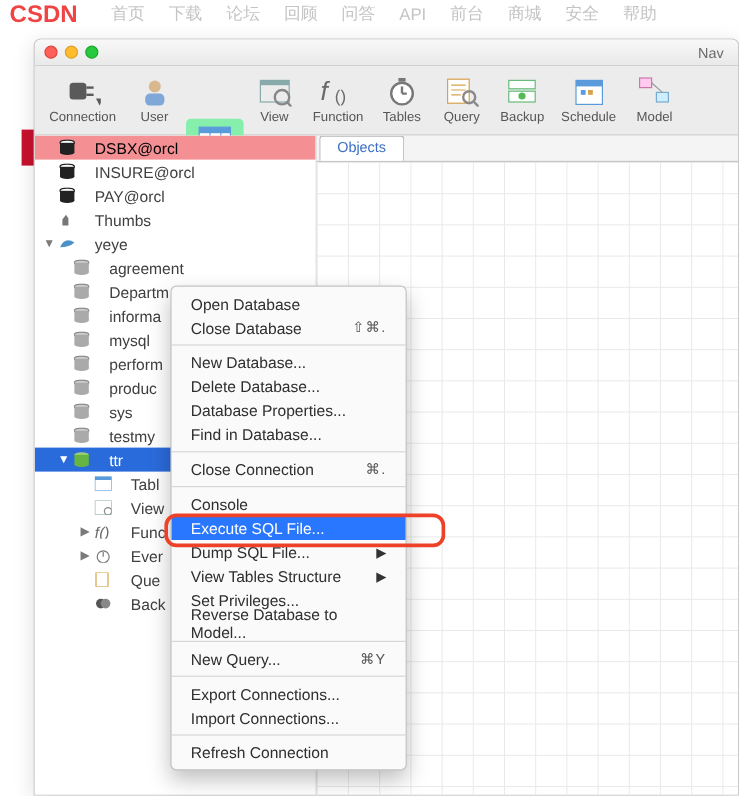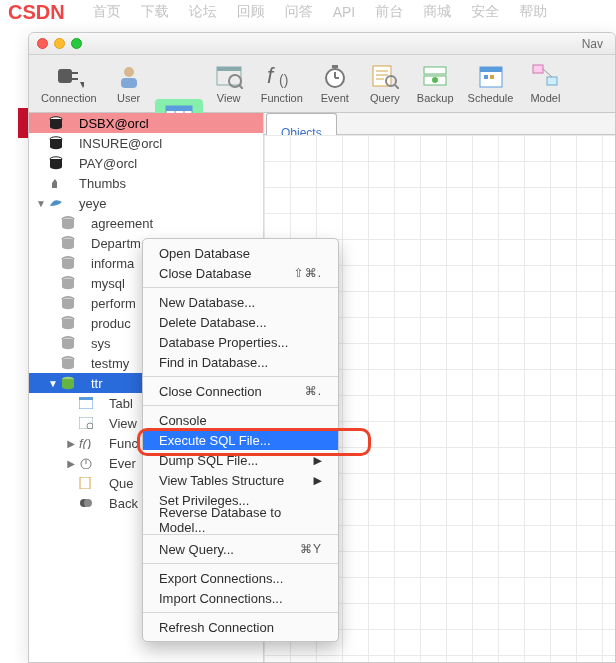--- a/index.html
+++ b/index.html
@@ -36,21 +36,21 @@
   .tree .row.sel { background:#f49094; color:#000;}
   .tree .row.blue { background:#2a6bdc; color:#fff;}
   .tree .tri { width:12px; display:inline-flex; justify-content:center; color:#7a7a7a; font-size:10px;}
   .tree .ic2 { width:18px; display:inline-flex; justify-content:center; }
   .tree .lbl { margin-left:14px;}
   .tree .d1 { padding-left:18px;}
   .tree .d2 { padding-left:36px;}
 
   .main { flex:1; position:relative; }
   .tabbar { height:22px; border-bottom:1px solid #c7c7c7; background:#f4f4f4; display:flex;}
-  .tab { padding:12px 14px; border:1px solid #b6b6b6; border-bottom:none; background:#fff; color:#3b6fc4; font-size:12px; border-top-left-radius:3px; border-top-right-radius:3px; margin-left:2px; }
+  .tab { padding:2px 14px; border:1px solid #b6b6b6; border-bottom:none; background:#fff; color:#3b6fc4; font-size:12px; border-top-left-radius:3px; border-top-right-radius:3px; margin-left:2px; }
   .grid-pane { position:absolute; top:22px; left:0; right:0; bottom:0;
     background-color:#fff;
     background-image:
       linear-gradient(#e9e9e9 1px, transparent 1px),
       linear-gradient(90deg,#e9e9e9 1px, transparent 1px);
     background-size:26px 26px;
   }
 
   
   .cmenu { position:absolute; left:142px; top:238px; width:197px; background:#fafafa; border:1px solid #c4c4c4; border-radius:5px; box-shadow:0 8px 18px rgba(0,0,0,.25); padding:4px 0; z-index:50;}
@@ -156,21 +156,21 @@
 
     <div class="tbtn">
       <div class="ic">
         <svg width="26" height="26">
             <circle cx="13" cy="15" r="9" fill="#fff" stroke="#777" stroke-width="2"></circle>
             <line x1="13" y1="15" x2="13" y2="9" stroke="#777" stroke-width="2"></line>
             <line x1="13" y1="15" x2="17" y2="15" stroke="#777" stroke-width="2"></line>
             <rect x="10" y="2" width="6" height="3" fill="#777"></rect>
           </svg>
       </div>
-      <span class="lbl">Event</span>
+      <span class="lbl">Tables</span>
     </div>
 
     <div class="tbtn">
       <div class="ic">
         <svg width="28" height="26">
             <rect x="2" y="3" width="18" height="20" fill="#fff" stroke="#d8a24a"></rect>
             <line x1="5" y1="8" x2="17" y2="8" stroke="#d8a24a"></line>
             <line x1="5" y1="12" x2="17" y2="12" stroke="#d8a24a"></line>
             <line x1="5" y1="16" x2="13" y2="16" stroke="#d8a24a"></line>
             <circle cx="20" cy="18" r="5" fill="none" stroke="#888" stroke-width="2"></circle>

